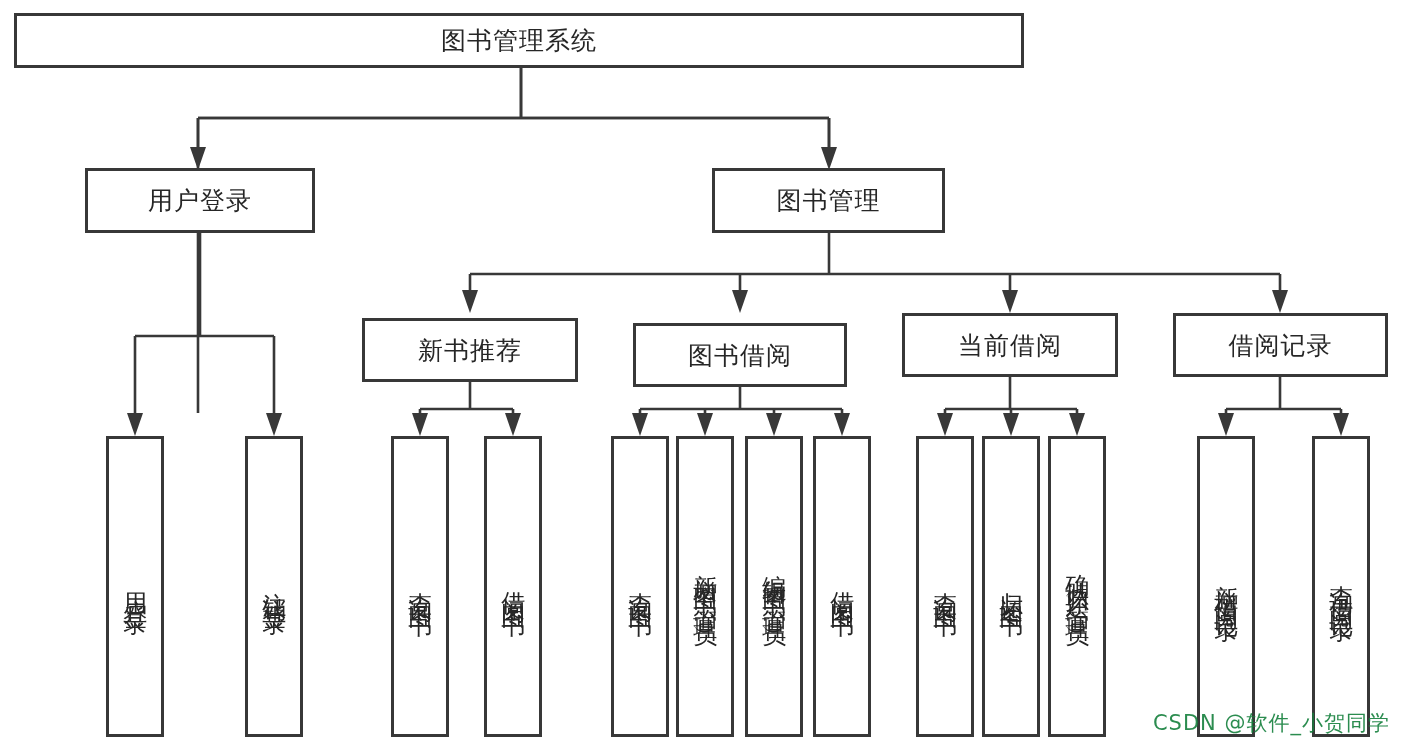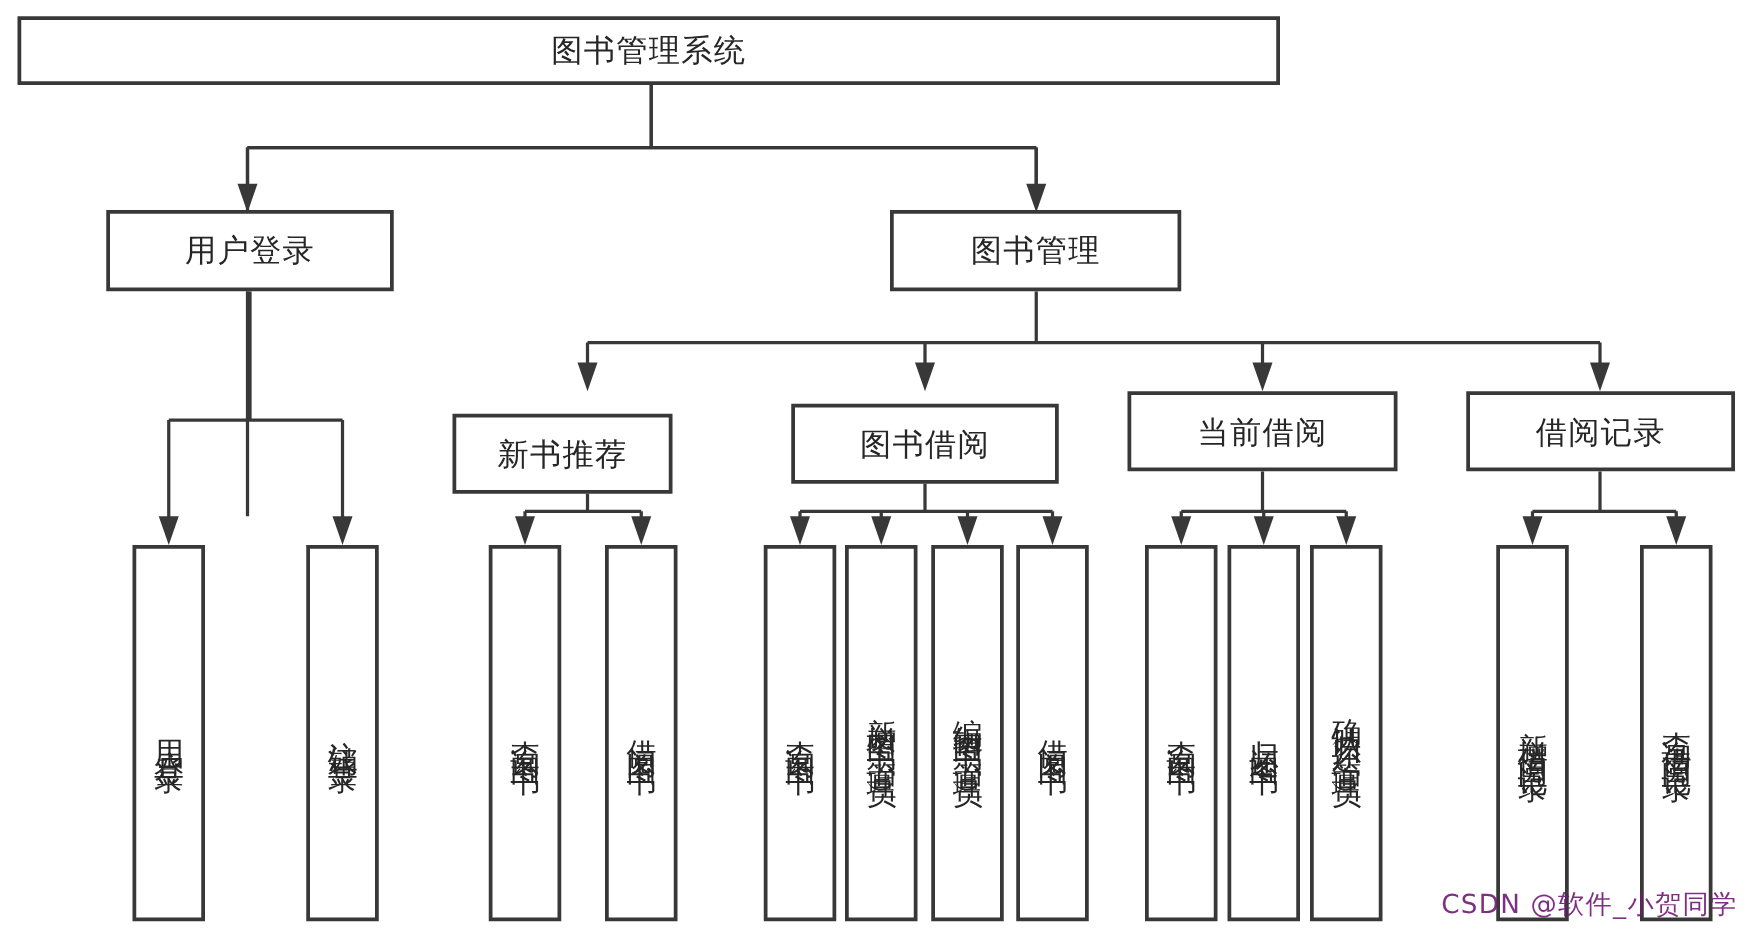--- a/index.html
+++ b/index.html
@@ -35,21 +35,21 @@
   .hbox span {
     font-size: 25px;
     letter-spacing: 1px;
     white-space: nowrap;
   }
   .root-box {
     left: 14px; top: 13px; width: 1010px; height: 55px; text-align: center;
   }
   .l2-user-login   { left: 85px;  top: 168px; width: 230px; height: 65px; }
   .l2-book-mgmt    { left: 712px; top: 168px; width: 233px; height: 65px; align-items: center; }
-  .l3-new-book     { left: 362px;  top: 331px; width: 176px; height: 64px; }
+  .l3-new-book     { left: 362px;  top: 318px; width: 216px; height: 64px; }
   .l3-book-borrow  { left: 633px;  top: 313px; width: 214px; height: 64px; margin-top: 10px; }
   .l3-current      { left: 902px;  top: 313px; width: 216px; height: 64px; }
   .l3-record       { left: 1173px; top: 313px; width: 215px; height: 64px; }
   .vbox {
     top: 436px;
     width: 58px;
     height: 301px;
   }
   .vbox span {
     writing-mode: vertical-rl;
@@ -71,21 +71,21 @@
   .leaf-10 { left: 982px; }
   .leaf-11 { left: 1048px; }
   .leaf-12 { left: 1197px; }
   .leaf-13 { left: 1312px; }
   .watermark {
     position: absolute;
     right: 15px;
     bottom: 10px;
     font-size: 21px;
     letter-spacing: 1px;
-    color: #701a75;
+    color: #15803d;
     opacity: 0.9;
     white-space: nowrap;
     z-index: 5;
   }
 </style>
 </head>
 <body>
 
 <div class="canvas">
 

